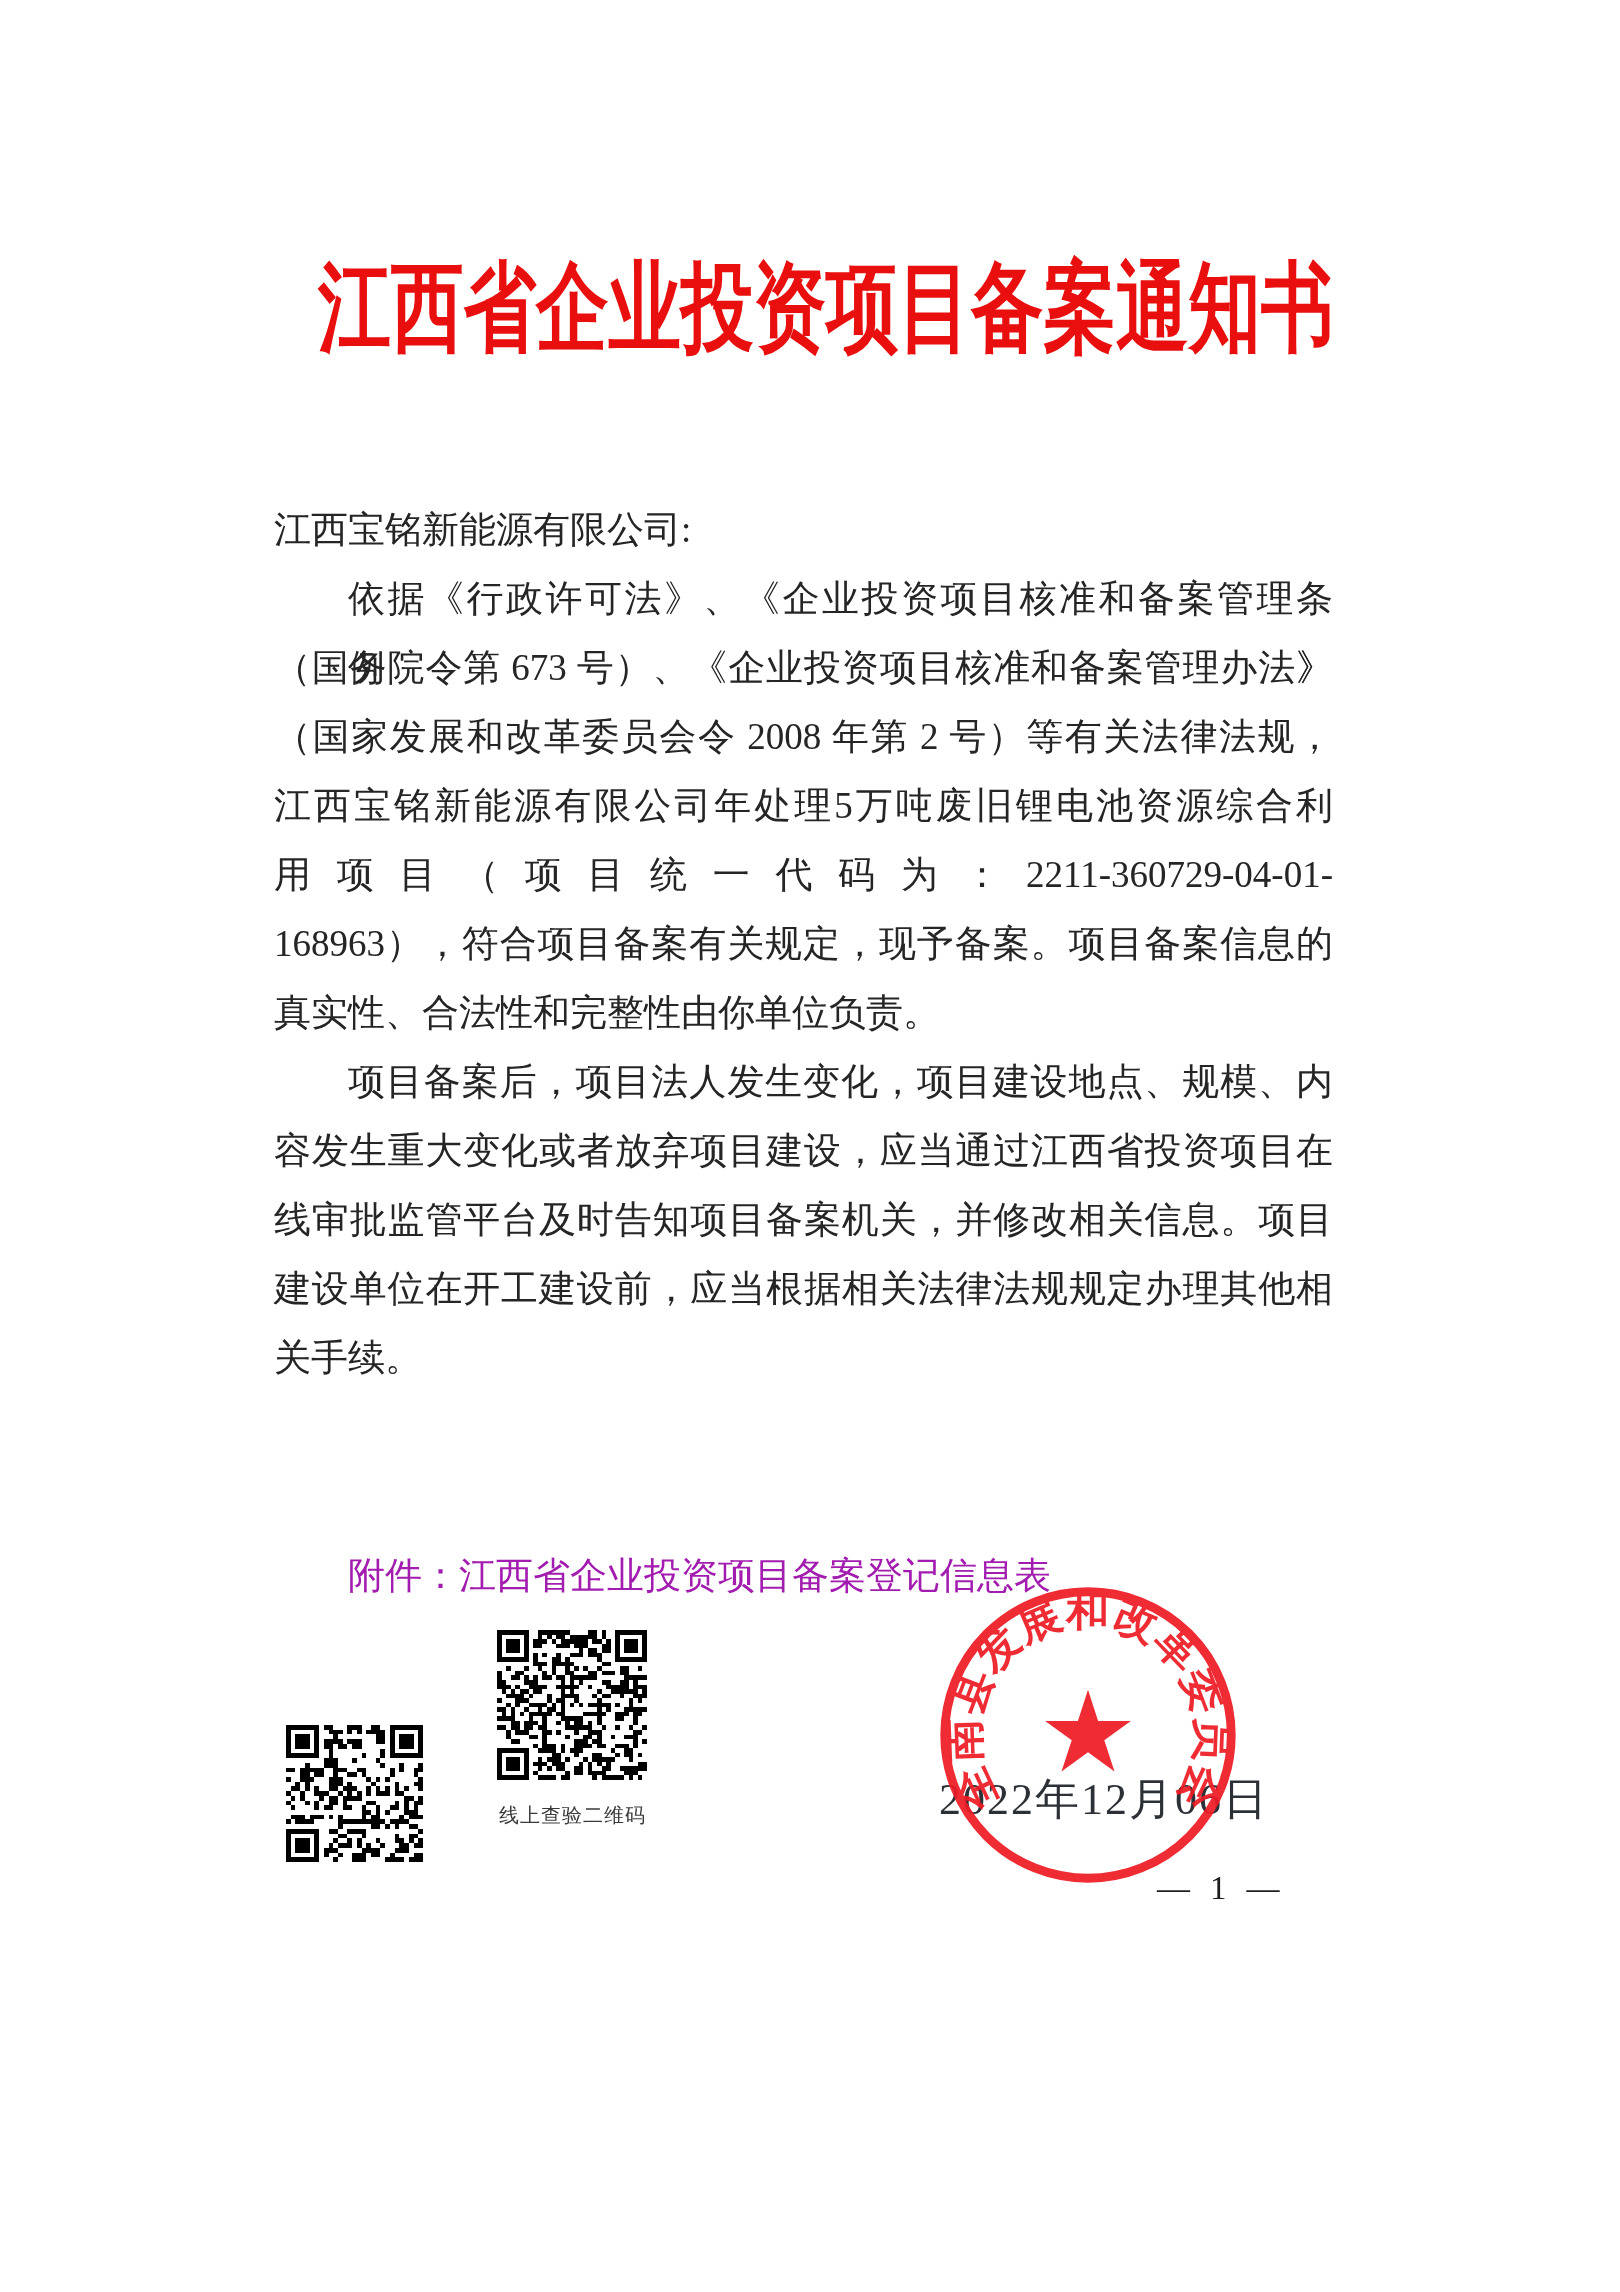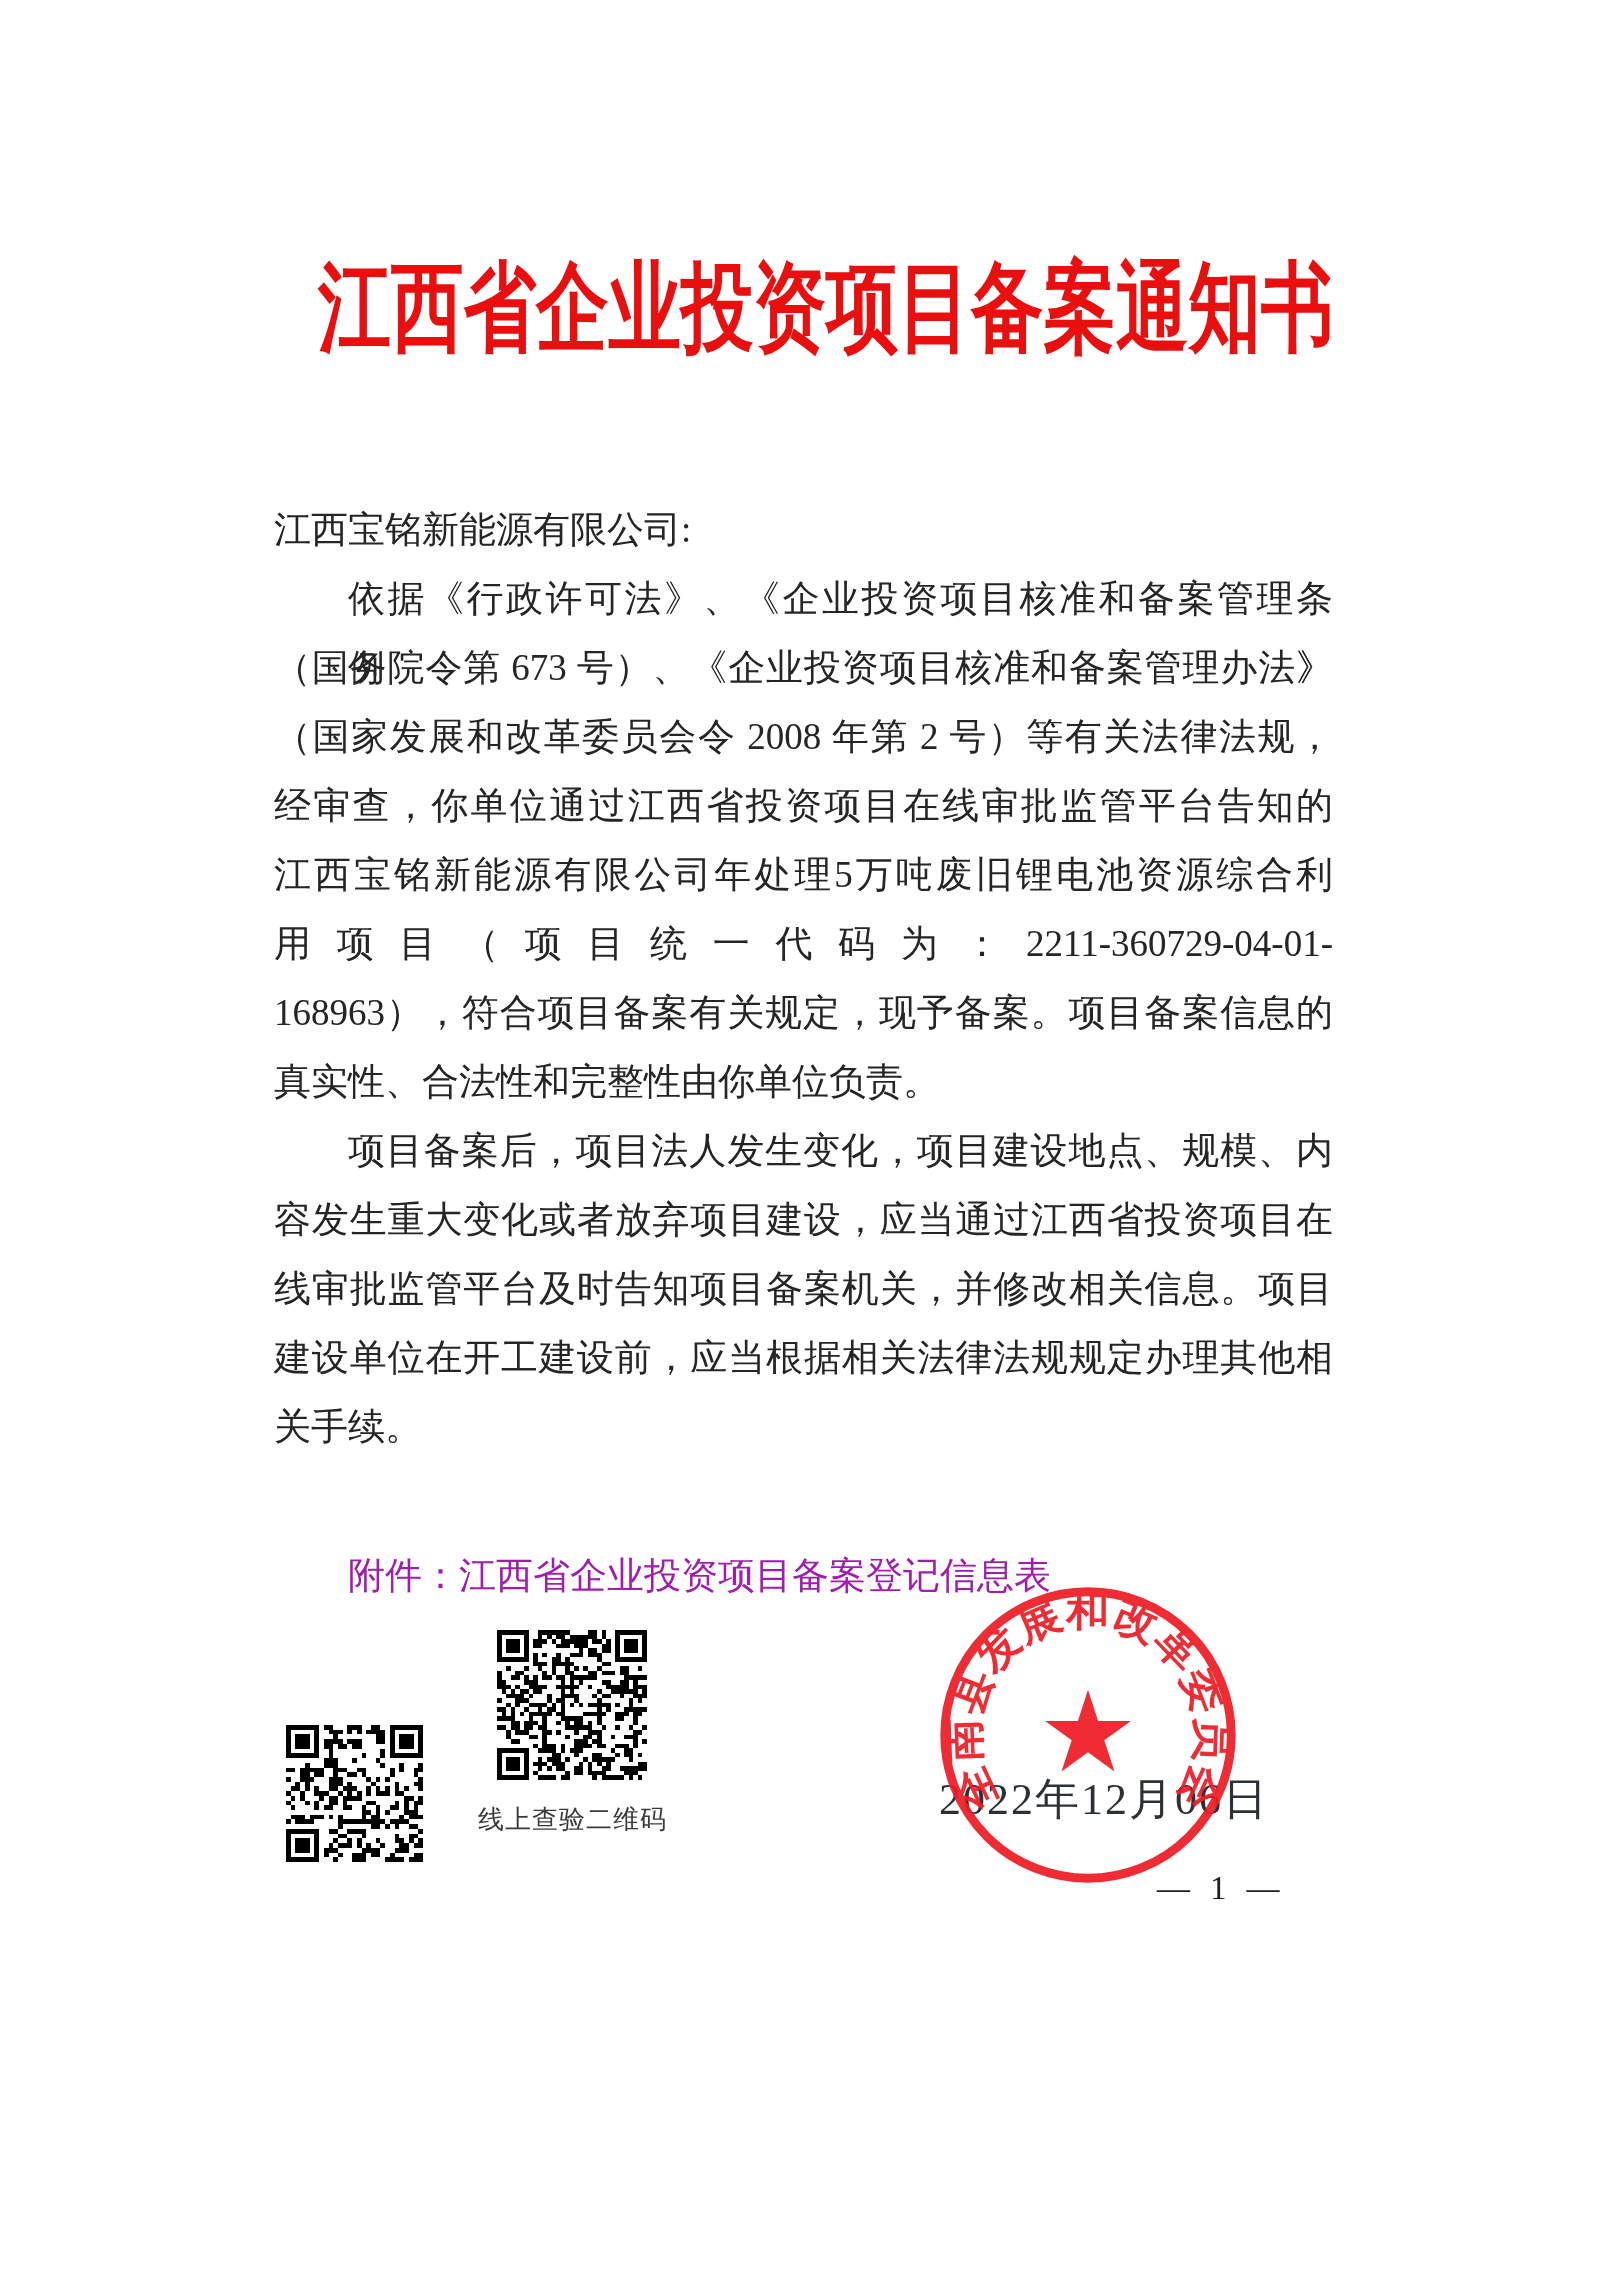--- a/index.html
+++ b/index.html
@@ -56,21 +56,21 @@
     white-space:nowrap;
   }
   .qr{ position:absolute; background:#fff; }
   #qr-small{ left:286px; top:1725px; width:137px; height:137px; }
   #qr-large{ left:497px; top:1630px; width:150px; height:150px; }
   .qr-caption{
     position:absolute;
     left:468px; top:1802px;
     width:209px;
     text-align:center;
-    font-size:26px;
+    font-size:20px;
     color:#3a3a3a;
     letter-spacing:1px;
   }
   .issue-date{
     position:absolute;
     left:939px; top:1770px;
     font-size:44px;
     color:#2c3037;
     letter-spacing:2px;
     white-space:nowrap;
@@ -102,21 +102,20 @@
 
 <div class="page">
 
   <h1 class="doc-title">江西省企业投资项目备案通知书</h1>
 
   <div class="body-text">
     <div class="line">江西宝铭新能源有限公司:</div>
     <div class="line fit indent">依据《行政许可法》、《企业投资项目核准和备案管理条例》</div>
     <div class="line fit">（国务院令第 673 号）、《企业投资项目核准和备案管理办法》</div>
     <div class="line fit">（国家发展和改革委员会令 2008 年第 2 号）等有关法律法规，</div>
-    <div class="line fit">经审查，你单位通过江西省投资项目在线审批监管平台告知的</div>
     <div class="line fit">江西宝铭新能源有限公司年处理5万吨废旧锂电池资源综合利</div>
     <div class="line fit">用项目（项目统一代码为：2211-360729-04-01-</div>
     <div class="line fit">168963），符合项目备案有关规定，现予备案。项目备案信息的</div>
     <div class="line">真实性、合法性和完整性由你单位负责。</div>
     <div class="line fit indent">项目备案后，项目法人发生变化，项目建设地点、规模、内</div>
     <div class="line fit">容发生重大变化或者放弃项目建设，应当通过江西省投资项目在</div>
     <div class="line fit">线审批监管平台及时告知项目备案机关，并修改相关信息。项目</div>
     <div class="line fit">建设单位在开工建设前，应当根据相关法律法规规定办理其他相</div>
     <div class="line">关手续。</div>
   </div>

